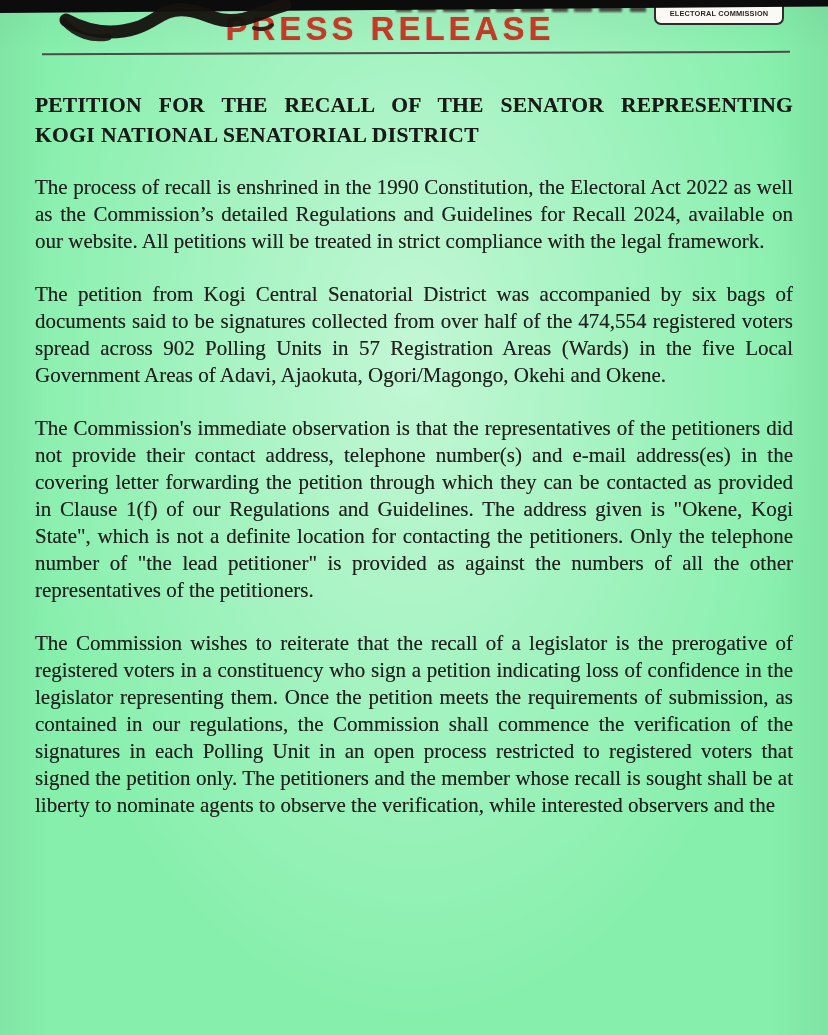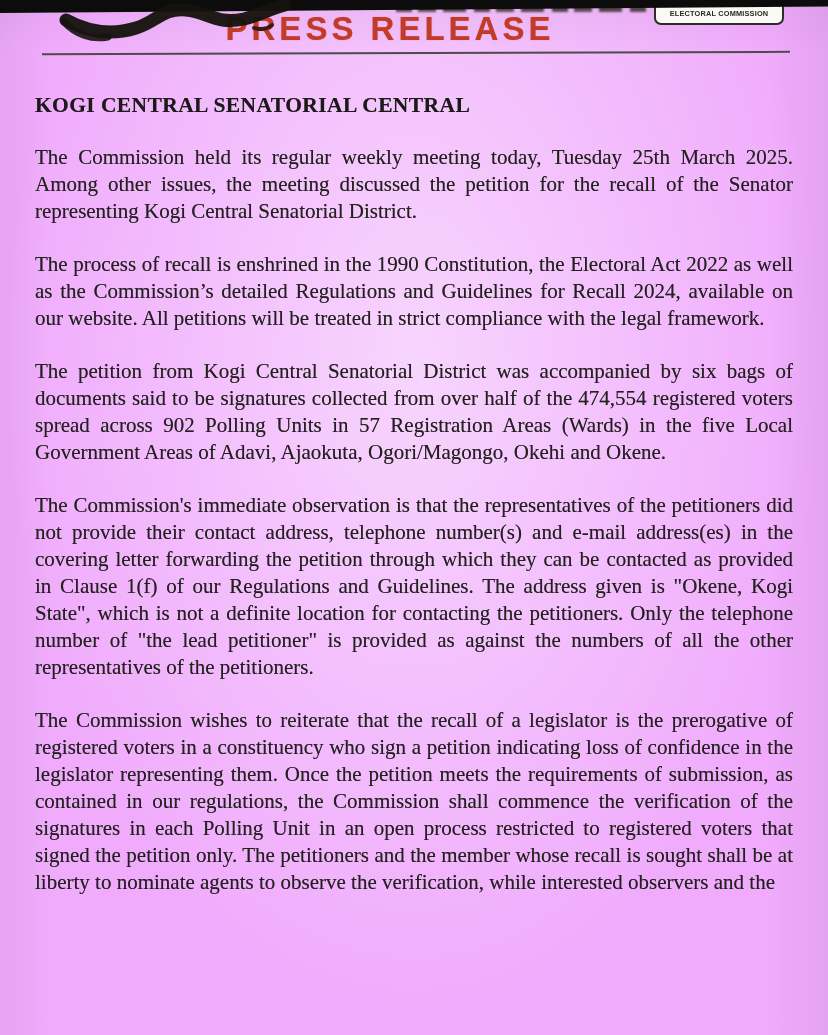--- a/index.html
+++ b/index.html
@@ -1,20 +1,20 @@
 <!DOCTYPE html>
 <html><head>
 <meta charset="utf-8">
 <style>
   html,body { margin:0; padding:0; background:#e9e8e5; }
   .page {
     position:relative;
     width:828px; height:1035px;
     margin:0 auto;
-    background:#f0abfc;
+    background:#86efac;
     overflow:hidden;
     font-family:"Liberation Serif", serif;
     color:#201f1d;
   }
   
   .page::before {
     content:"";
     position:absolute; inset:0;
     background:
       linear-gradient(90deg, rgba(0,0,0,.045), rgba(0,0,0,0) 6%, rgba(0,0,0,0) 93%, rgba(0,0,0,.05)),
@@ -138,23 +138,23 @@
 
   <div class="inec-box">
     <div class="logo-line">INDEPENDENT NATIONAL</div>
     <div class="logo-line">ELECTORAL COMMISSION</div>
   </div>
 
   <div class="rule"></div>
 
   <div class="doc-body">
     <h1 class="title">
-      <span class="t2">KOGI CENTRAL SENATORIAL CENTRAL</span>
+      <span class="t1">PETITION FOR THE RECALL OF THE SENATOR REPRESENTING</span>
+      <span class="t2">KOGI NATIONAL SENATORIAL DISTRICT</span>
     </h1>
 
-    <p>The Commission held its regular weekly meeting today, Tuesday 25th March 2025. Among other issues, the meeting discussed the petition for the recall of the Senator representing Kogi Central Senatorial District.</p>
     <p>The process of recall is enshrined in the 1990 Constitution, the Electoral Act 2022 as well as the Commission’s detailed Regulations and Guidelines for Recall 2024, available on our website. All petitions will be treated in strict compliance with the legal framework.</p>
     <p>The petition from Kogi Central Senatorial District was accompanied by six bags of documents said to be signatures collected from over half of the 474,554 registered voters spread across 902 Polling Units in 57 Registration Areas (Wards) in the five Local Government Areas of Adavi, Ajaokuta, Ogori/Magongo, Okehi and Okene.</p>
     <p>The Commission's immediate observation is that the representatives of the petitioners did not provide their contact address, telephone number(s) and e-mail address(es) in the covering letter forwarding the petition through which they can be contacted as provided in Clause 1(f) of our Regulations and Guidelines. The address given is "Okene, Kogi State", which is not a definite location for contacting the petitioners. Only the telephone number of "the lead petitioner" is provided as against the numbers of all the other representatives of the petitioners.</p>
     <p>The Commission wishes to reiterate that the recall of a legislator is the prerogative of registered voters in a constituency who sign a petition indicating loss of confidence in the legislator representing them. Once the petition meets the requirements of submission, as contained in our regulations, the Commission shall commence the verification of the signatures in each Polling Unit in an open process restricted to registered voters that signed the petition only. The petitioners and the member whose recall is sought shall be at liberty to nominate agents to observe the verification, while interested observers and the</p>
   </div>
 
 </div>
 
 </body></html>

